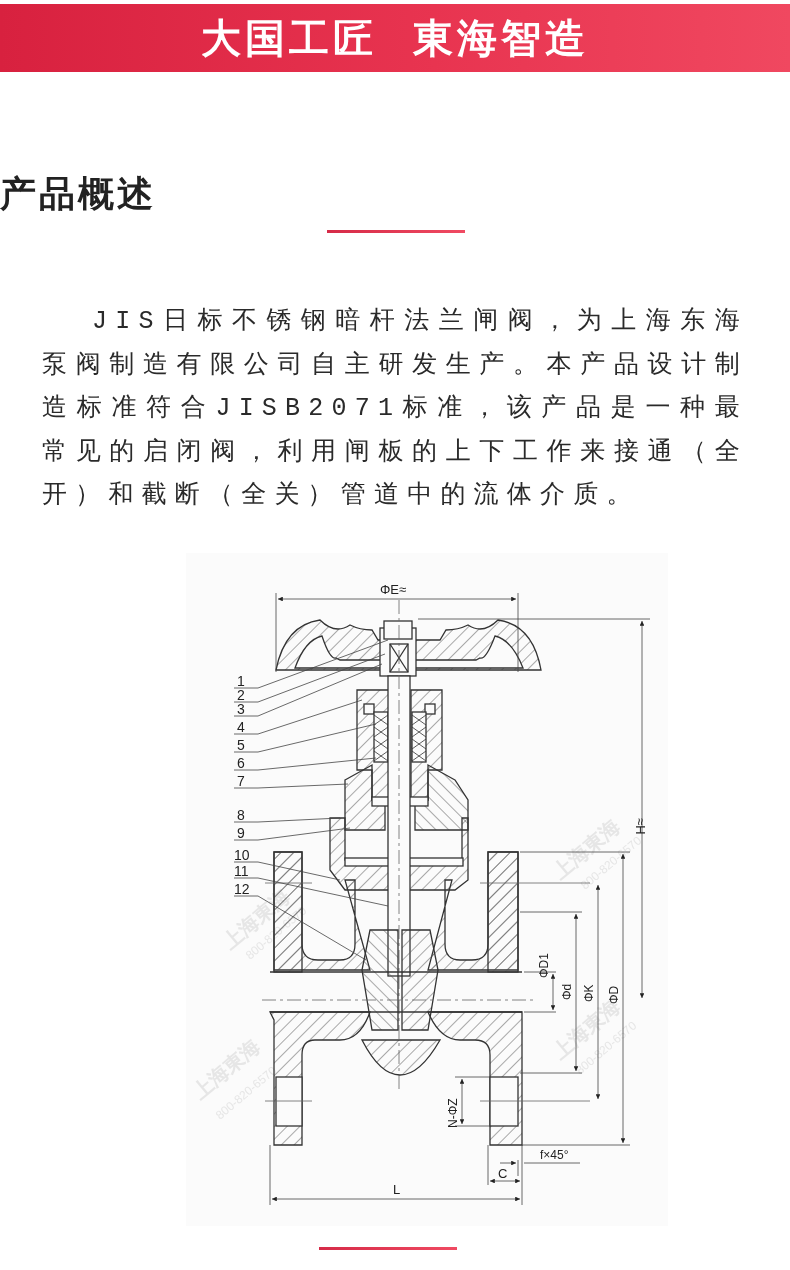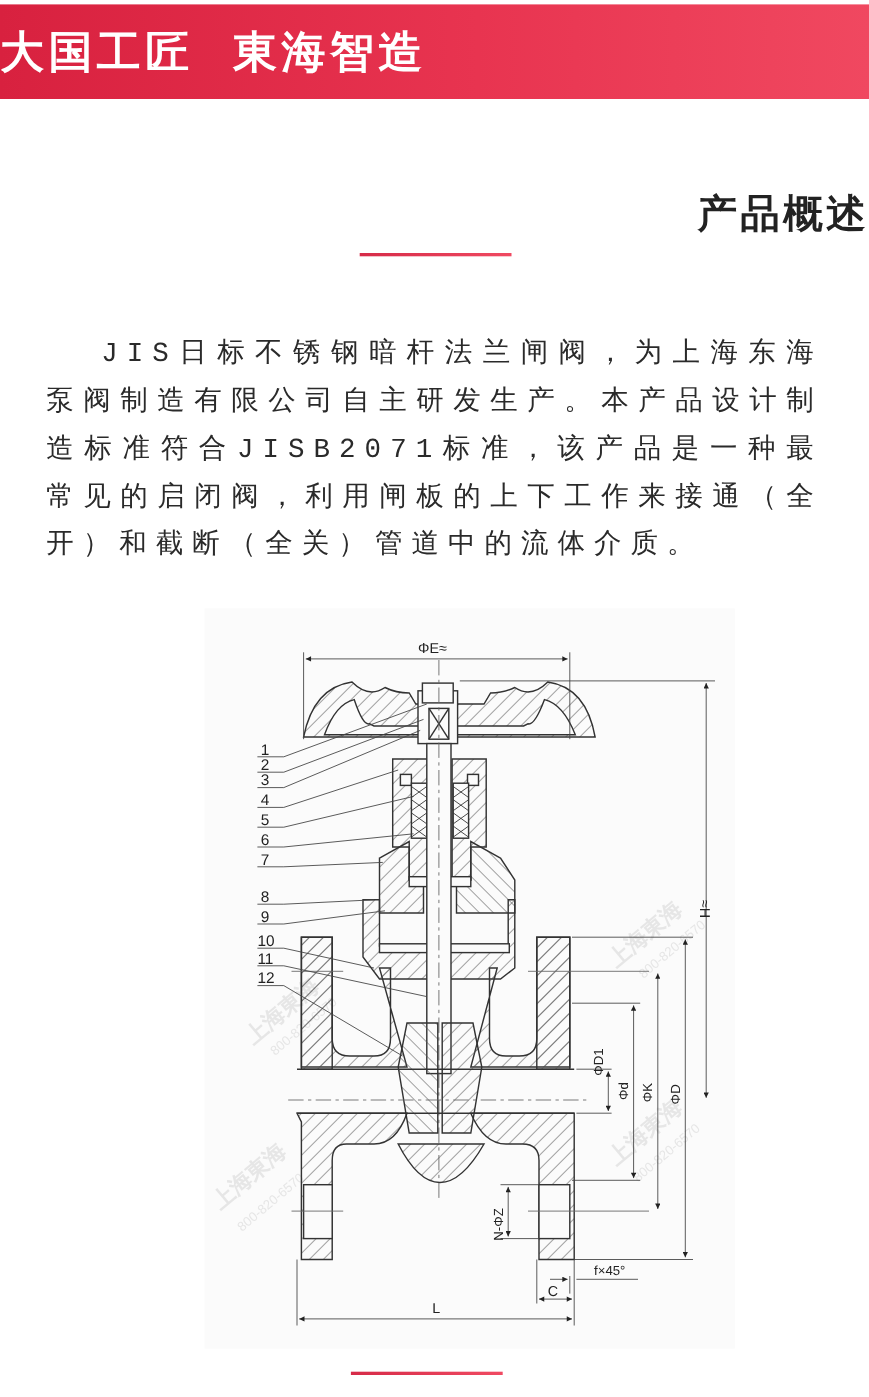--- a/index.html
+++ b/index.html
@@ -1,23 +1,23 @@
 <!DOCTYPE html>
 <html><head>
   <meta charset="utf-8">
   <style>
     html, body { margin: 0; padding: 0; background: #ffffff; }
     body { width: 790px; height: 1270px; position: relative; overflow: hidden;
            font-family: "DejaVu Sans", "Liberation Sans", sans-serif; color: #222; }
-    .banner { position: absolute; left: 0; top: 4px; width: 790px; height: 86px;
+    .banner { position: absolute; left: 0; top: 4px; width: 790px; height: 68px;
               background: linear-gradient(90deg, #d8213f 0%, #e83450 55%, #f04860 100%);
-              display: flex; align-items: center; }
+              display: flex; align-items: center; justify-content: center; }
     .banner-title { color: #fff; font-size: 40px; font-weight: bold; letter-spacing: 4px;
                     white-space: pre; }
-    .section-title { position: absolute; left: 0; width: 790px; top: 170px; text-align: right;
+    .section-title { position: absolute; left: 0; width: 790px; top: 170px; text-align: left;
                      font-size: 36px; font-weight: bold; color: #222; letter-spacing: 3px; }
     .title-underline { position: absolute; left: 327px; top: 230px; width: 138px; height: 3px;
                        background: linear-gradient(90deg, #d62b48, #f04a62); }
     .desc { position: absolute; left: 42px; top: 300px; width: 706px;
             font-size: 25px; line-height: 43.5px; color: #2a2a2a; letter-spacing: 8.2px;
             text-align: justify; text-indent: 50px; }
     .drawing-panel { position: absolute; left: 186px; top: 553px; width: 482px; height: 673px;
                      background: #fbfbfb; }
     .drawing { position: absolute; left: 0; top: 0; }
     .bottom-bar { position: absolute; left: 319px; top: 1247px; width: 138px; height: 3px;

